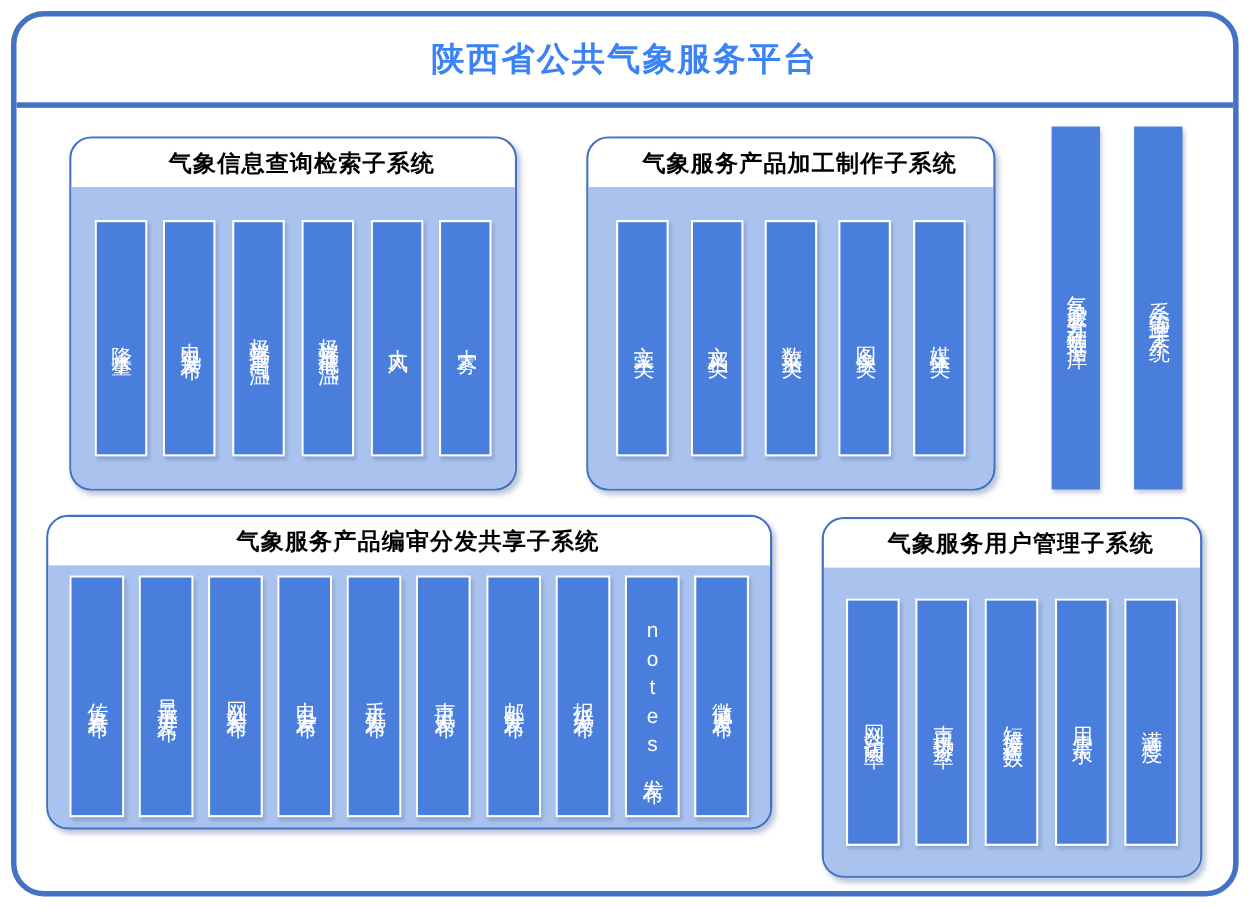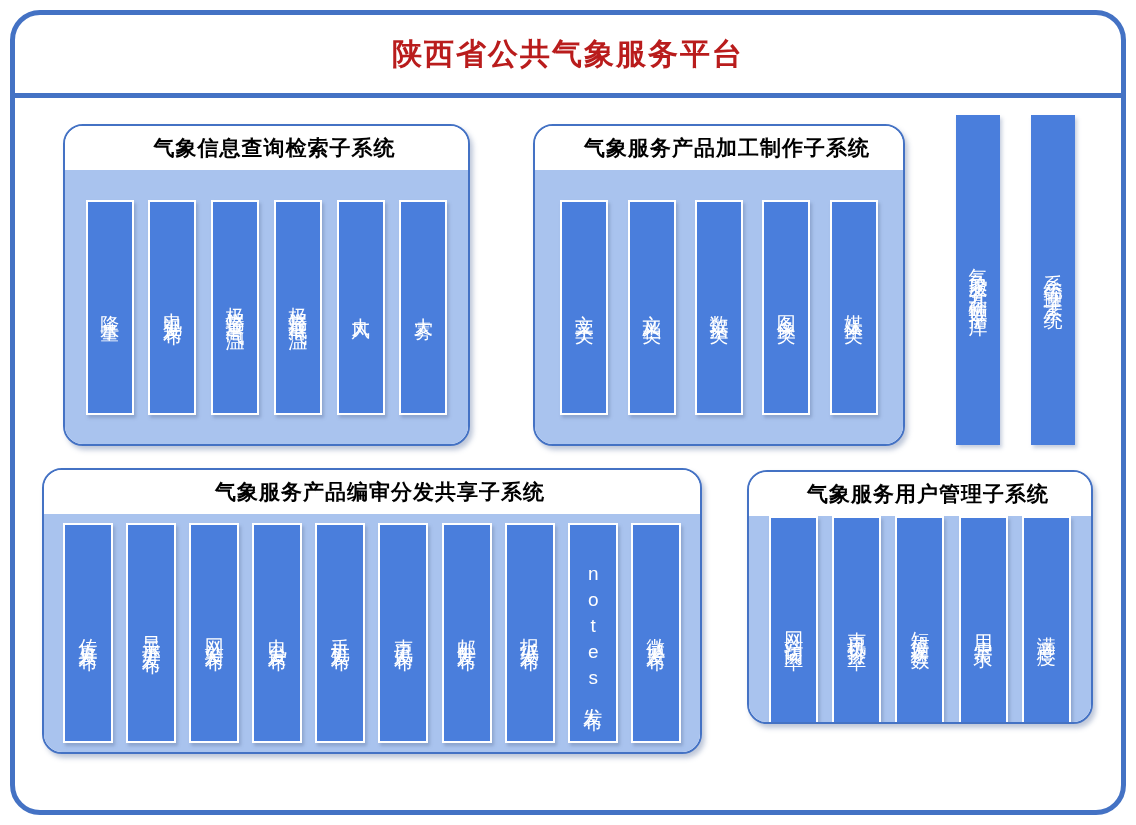--- a/index.html
+++ b/index.html
@@ -11,21 +11,21 @@
   .frame {
     position:absolute; left:10px; top:10px; width:1116px; height:805px;
     box-sizing:border-box; border:5px solid #4472C4; border-radius:30px;
     background:transparent;
   }
   .titlebar {
     height:78px; border-bottom:5px solid #4472C4;
     display:flex; align-items:center; justify-content:center;
   }
   .main-title {
-    font-size:30px; font-weight:bold; color:#b91c1c; letter-spacing:2px;
+    font-size:30px; font-weight:bold; color:#3b82f6; letter-spacing:2px;
   }
   
   .panel {
     position:absolute; box-sizing:border-box;
     border:2.5px solid #4472C4; border-radius:20px; background:#ffffff;
     box-shadow:3px 4px 5px rgba(110,130,170,0.45);
     display:flex; flex-direction:column; overflow:hidden;
   }
   .panel-header {
     flex:0 0 44px; display:flex; align-items:center; justify-content:center;
@@ -56,21 +56,21 @@
   .side-bar {
     position:absolute; width:44px; height:330px; background:#4A7EDC;
     box-shadow:2px 3px 4px rgba(110,130,170,0.4);
     display:flex; align-items:center; justify-content:center;
   }
   .side-bar .bar-label { letter-spacing:6px; }
   
   .panel-query        { left:63px;  top:124px; width:407px; height:322px; }
   .panel-production   { left:533px; top:124px; width:372px; height:322px; }
   .panel-distribution { left:42px;  top:468px; width:660px; height:286px; }
-  .panel-users        { left:747px; top:470px; width:346px; height:254px; }
+  .panel-users        { left:747px; top:470px; width:346px; height:328px; }
   .side-bar-database  { left:956px;  top:115px; }
   .side-bar-sysmgmt   { left:1031px; top:115px; }
 </style>
 </head>
 <body>
 
 <div class="page">
 
   <div class="frame">
     <div class="titlebar">

